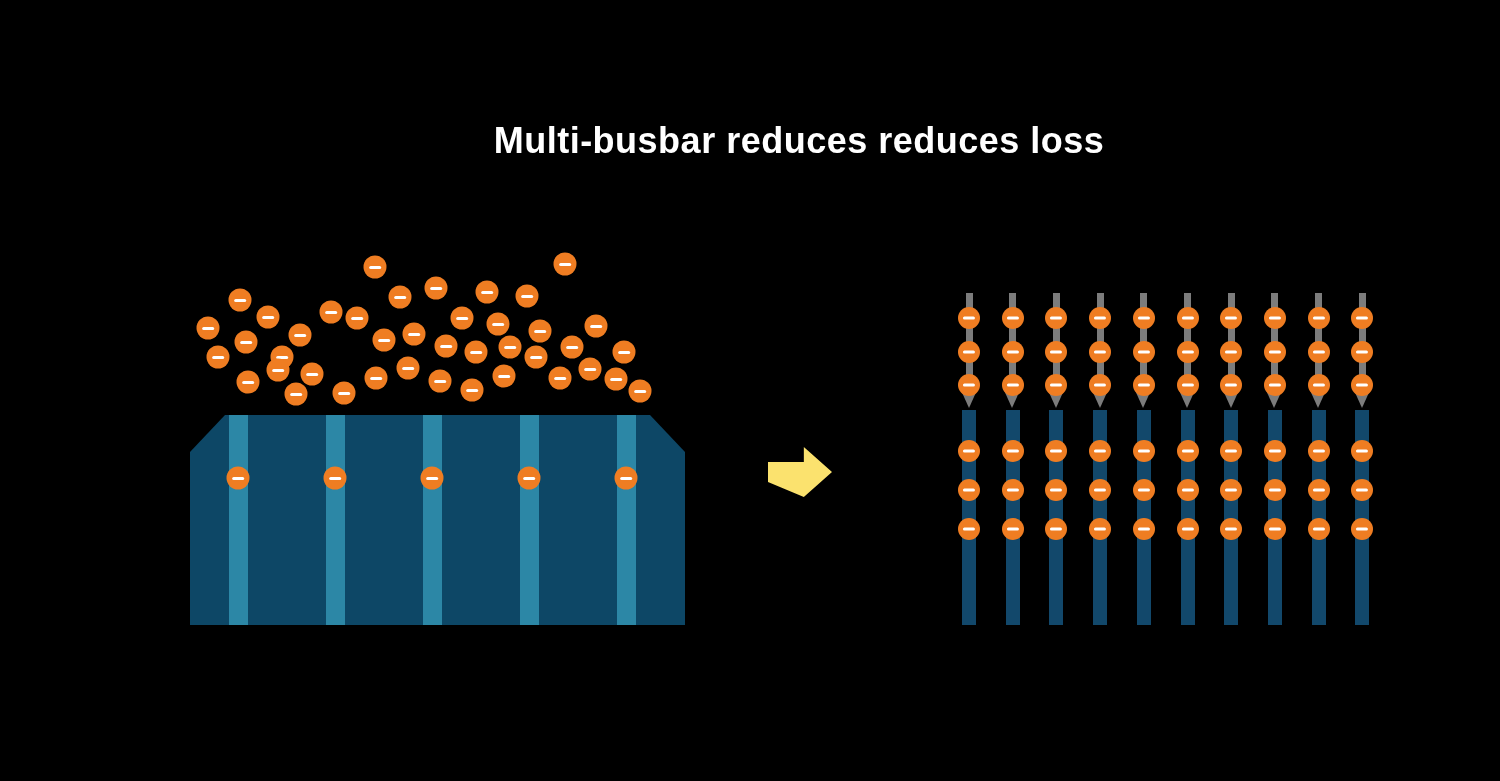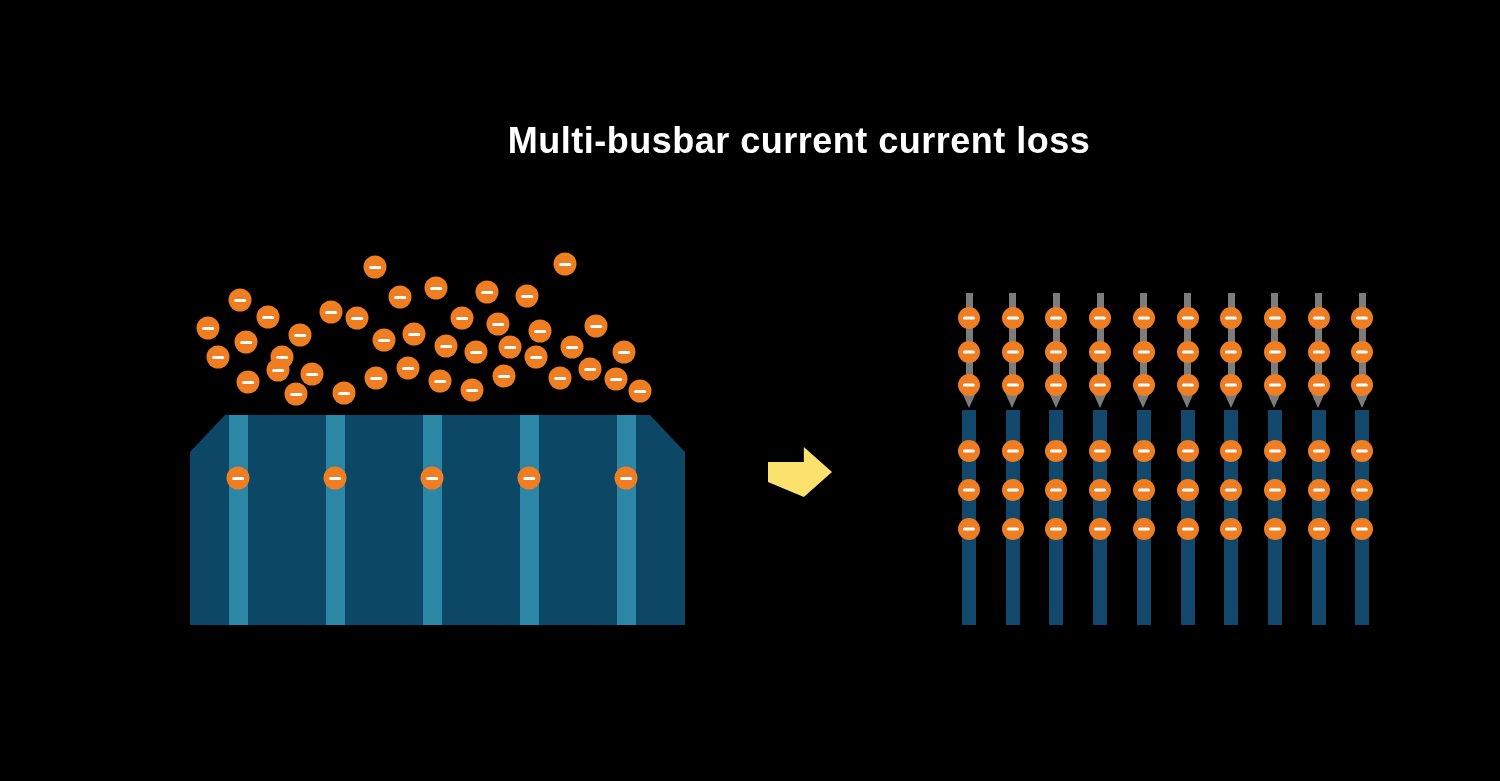--- a/index.html
+++ b/index.html
@@ -38,21 +38,21 @@
   .arrow-head { position: absolute; width: 0; height: 0; }
   .yellow-arrow {
     position: absolute; background: var(--yellow, #FBE26E);
     clip-path: polygon(0 30%, 56% 30%, 56% 0, 100% 50%, 56% 100%, 0 70%);
   }
 </style>
 </head>
 <body style="--background: #000000; --title: #FFFFFF; --electron: #EF7D22; --minus: #FFFFFF; --panel: #0D4766; --stripe: #2C87A6; --bar: #12486B; --gray: #7C7C7C; --yellow: #FBE26E;">
 
 <div id="stage">
-  <h1 class="title">Multi-busbar current current loss</h1>
+  <h1 class="title">Multi-busbar reduces reduces loss</h1>
   <div id="left-diagram">
       <div class="panel" style="left: 190px; top: 415px; width: 495px; height: 210px; clip-path: polygon(35px 0px, 460px 0px, 495px 37px, 495px 210px, 0px 210px, 0px 37px);">
         <div class="stripe" style="left: 38.5px; width: 19px;"></div>
         <div class="stripe" style="left: 135.5px; width: 19px;"></div>
         <div class="stripe" style="left: 232.5px; width: 19px;"></div>
         <div class="stripe" style="left: 329.5px; width: 19px;"></div>
         <div class="stripe" style="left: 426.5px; width: 19px;"></div>
       </div>
       <div class="electron" style="left: 375px; top: 267px; width: 23px; height: 23px;"></div>
       <div class="electron" style="left: 565px; top: 264px; width: 23px; height: 23px;"></div>

